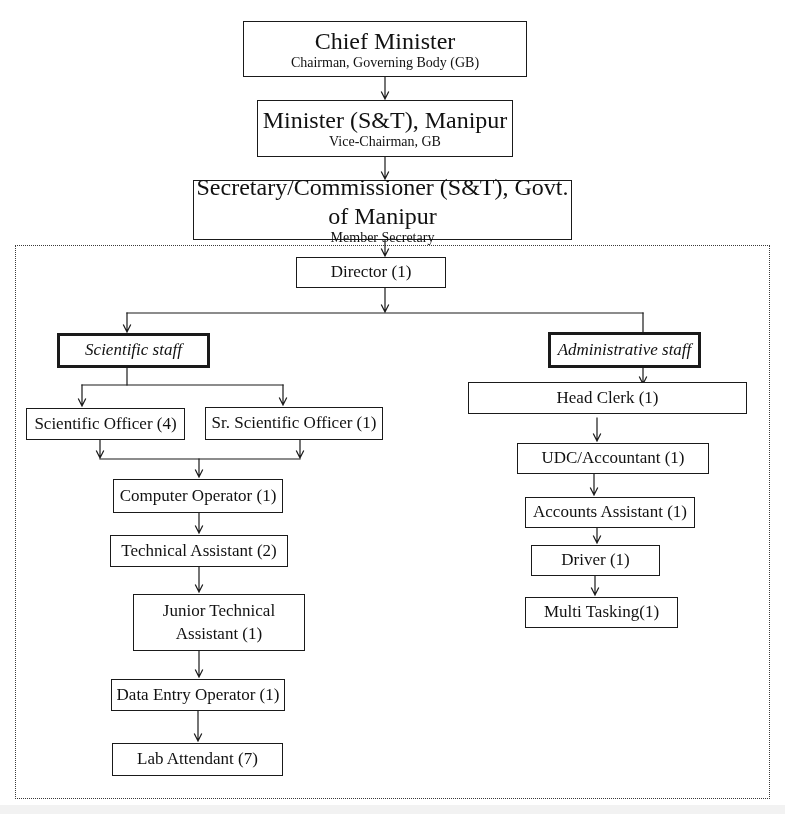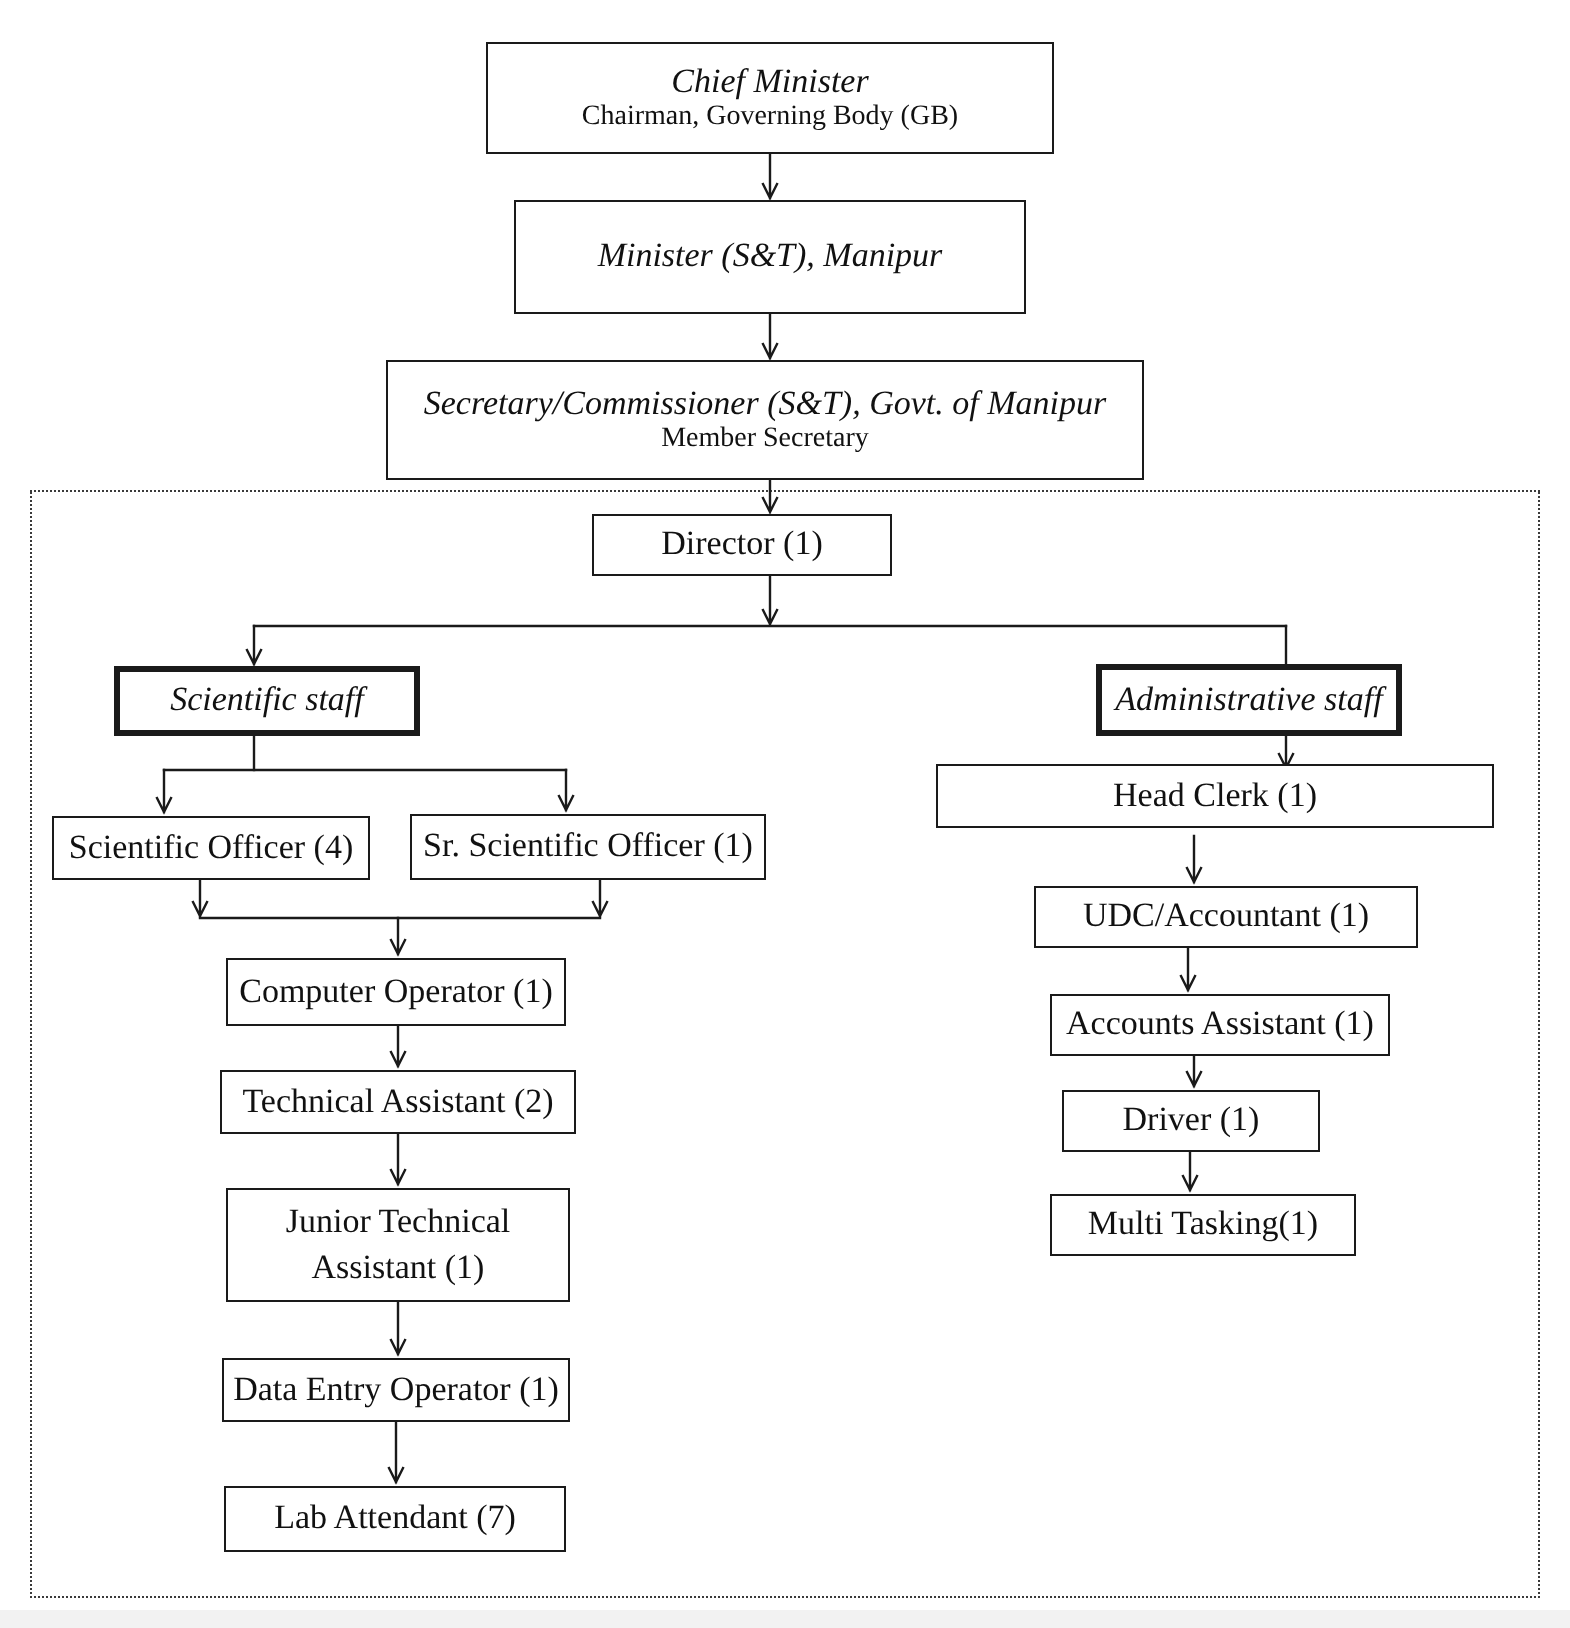--- a/index.html
+++ b/index.html
@@ -6,26 +6,26 @@
   body{
     width:785px;height:814px;position:relative;background:#ffffff;
     font-family:"Liberation Serif","DejaVu Serif",serif;color:#111;
     overflow:hidden;
   }
   .node{
     position:absolute;box-sizing:border-box;border:1px solid #1a1a1a;
     background:#fff;display:flex;flex-direction:column;align-items:center;
     justify-content:center;text-align:center;line-height:1.18;z-index:3;
   }
-  .node .t1{font-style:italic;font-size:17px;}
+  .node .t1{font-size:24px;}
   .node .t2{font-size:14px;}
   .node .lbl{font-size:17px;}
   .node.thick{border-width:3px;}
   .node.thick .lbl{font-weight:normal;font-style:italic;font-size:17px;}
-  .two-line{line-height:1.35;}
+  .two-line{line-height:1.35;margin-left:20px;}
   #dotted-boundary{
     position:absolute;left:15px;top:245px;width:755px;height:554px;
     border:1.5px dotted #3a3a3a;box-sizing:border-box;background:transparent;z-index:1;
   }
   #connector-layer{position:absolute;left:0;top:0;z-index:2;}
   #footer-strip{
     position:absolute;left:0;top:805px;width:785px;height:9px;z-index:4;
   }
 </style>
 </head>
@@ -73,20 +73,21 @@
   </g>
 </svg>
 
 <div class="node" style="left:243px;top:21px;width:284px;height:56px">
   <div class="t1">Chief Minister</div>
   <div class="t2">Chairman, Governing Body (GB)</div>
 </div>
 
 <div class="node" style="left:257px;top:100px;width:256px;height:57px">
   <div class="t1">Minister (S&amp;T), Manipur</div>
+  <div class="t2">Vice-Chairman, GB</div>
 </div>
 
 <div class="node" style="left:193px;top:180px;width:379px;height:60px">
   <div class="t1">Secretary/Commissioner (S&amp;T), Govt. of Manipur</div>
   <div class="t2">Member Secretary</div>
 </div>
 
 <div class="node" style="left:296px;top:257px;width:150px;height:31px">
   <div class="lbl">Director (1)</div>
 </div>

